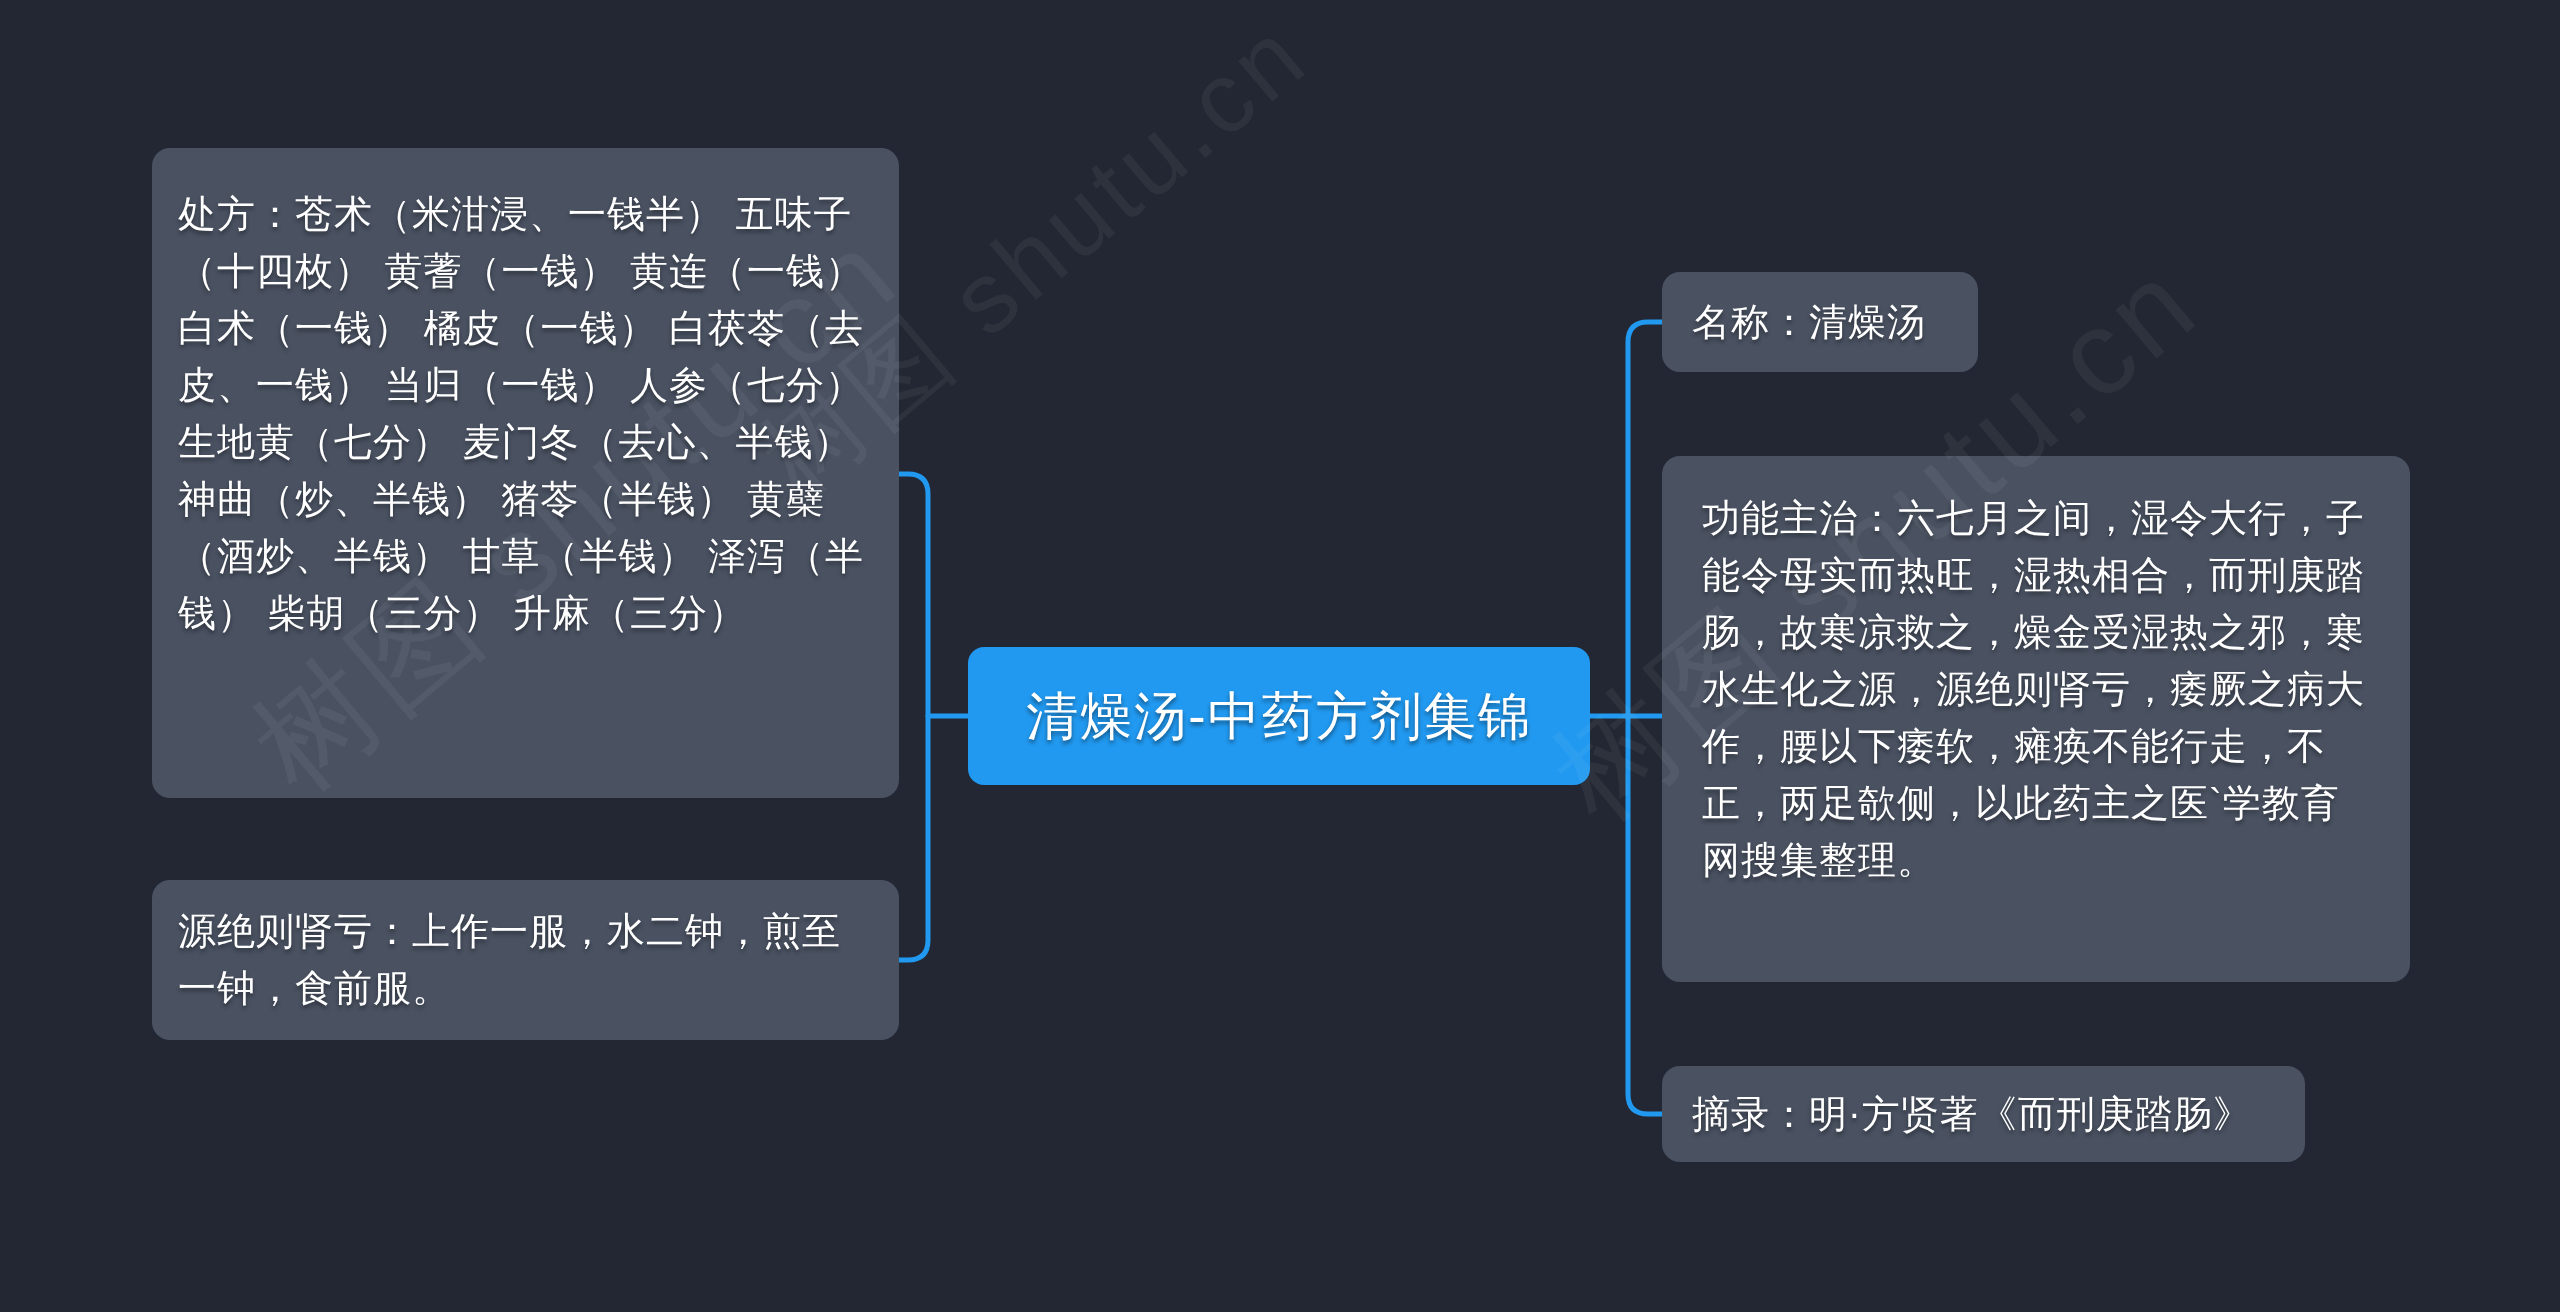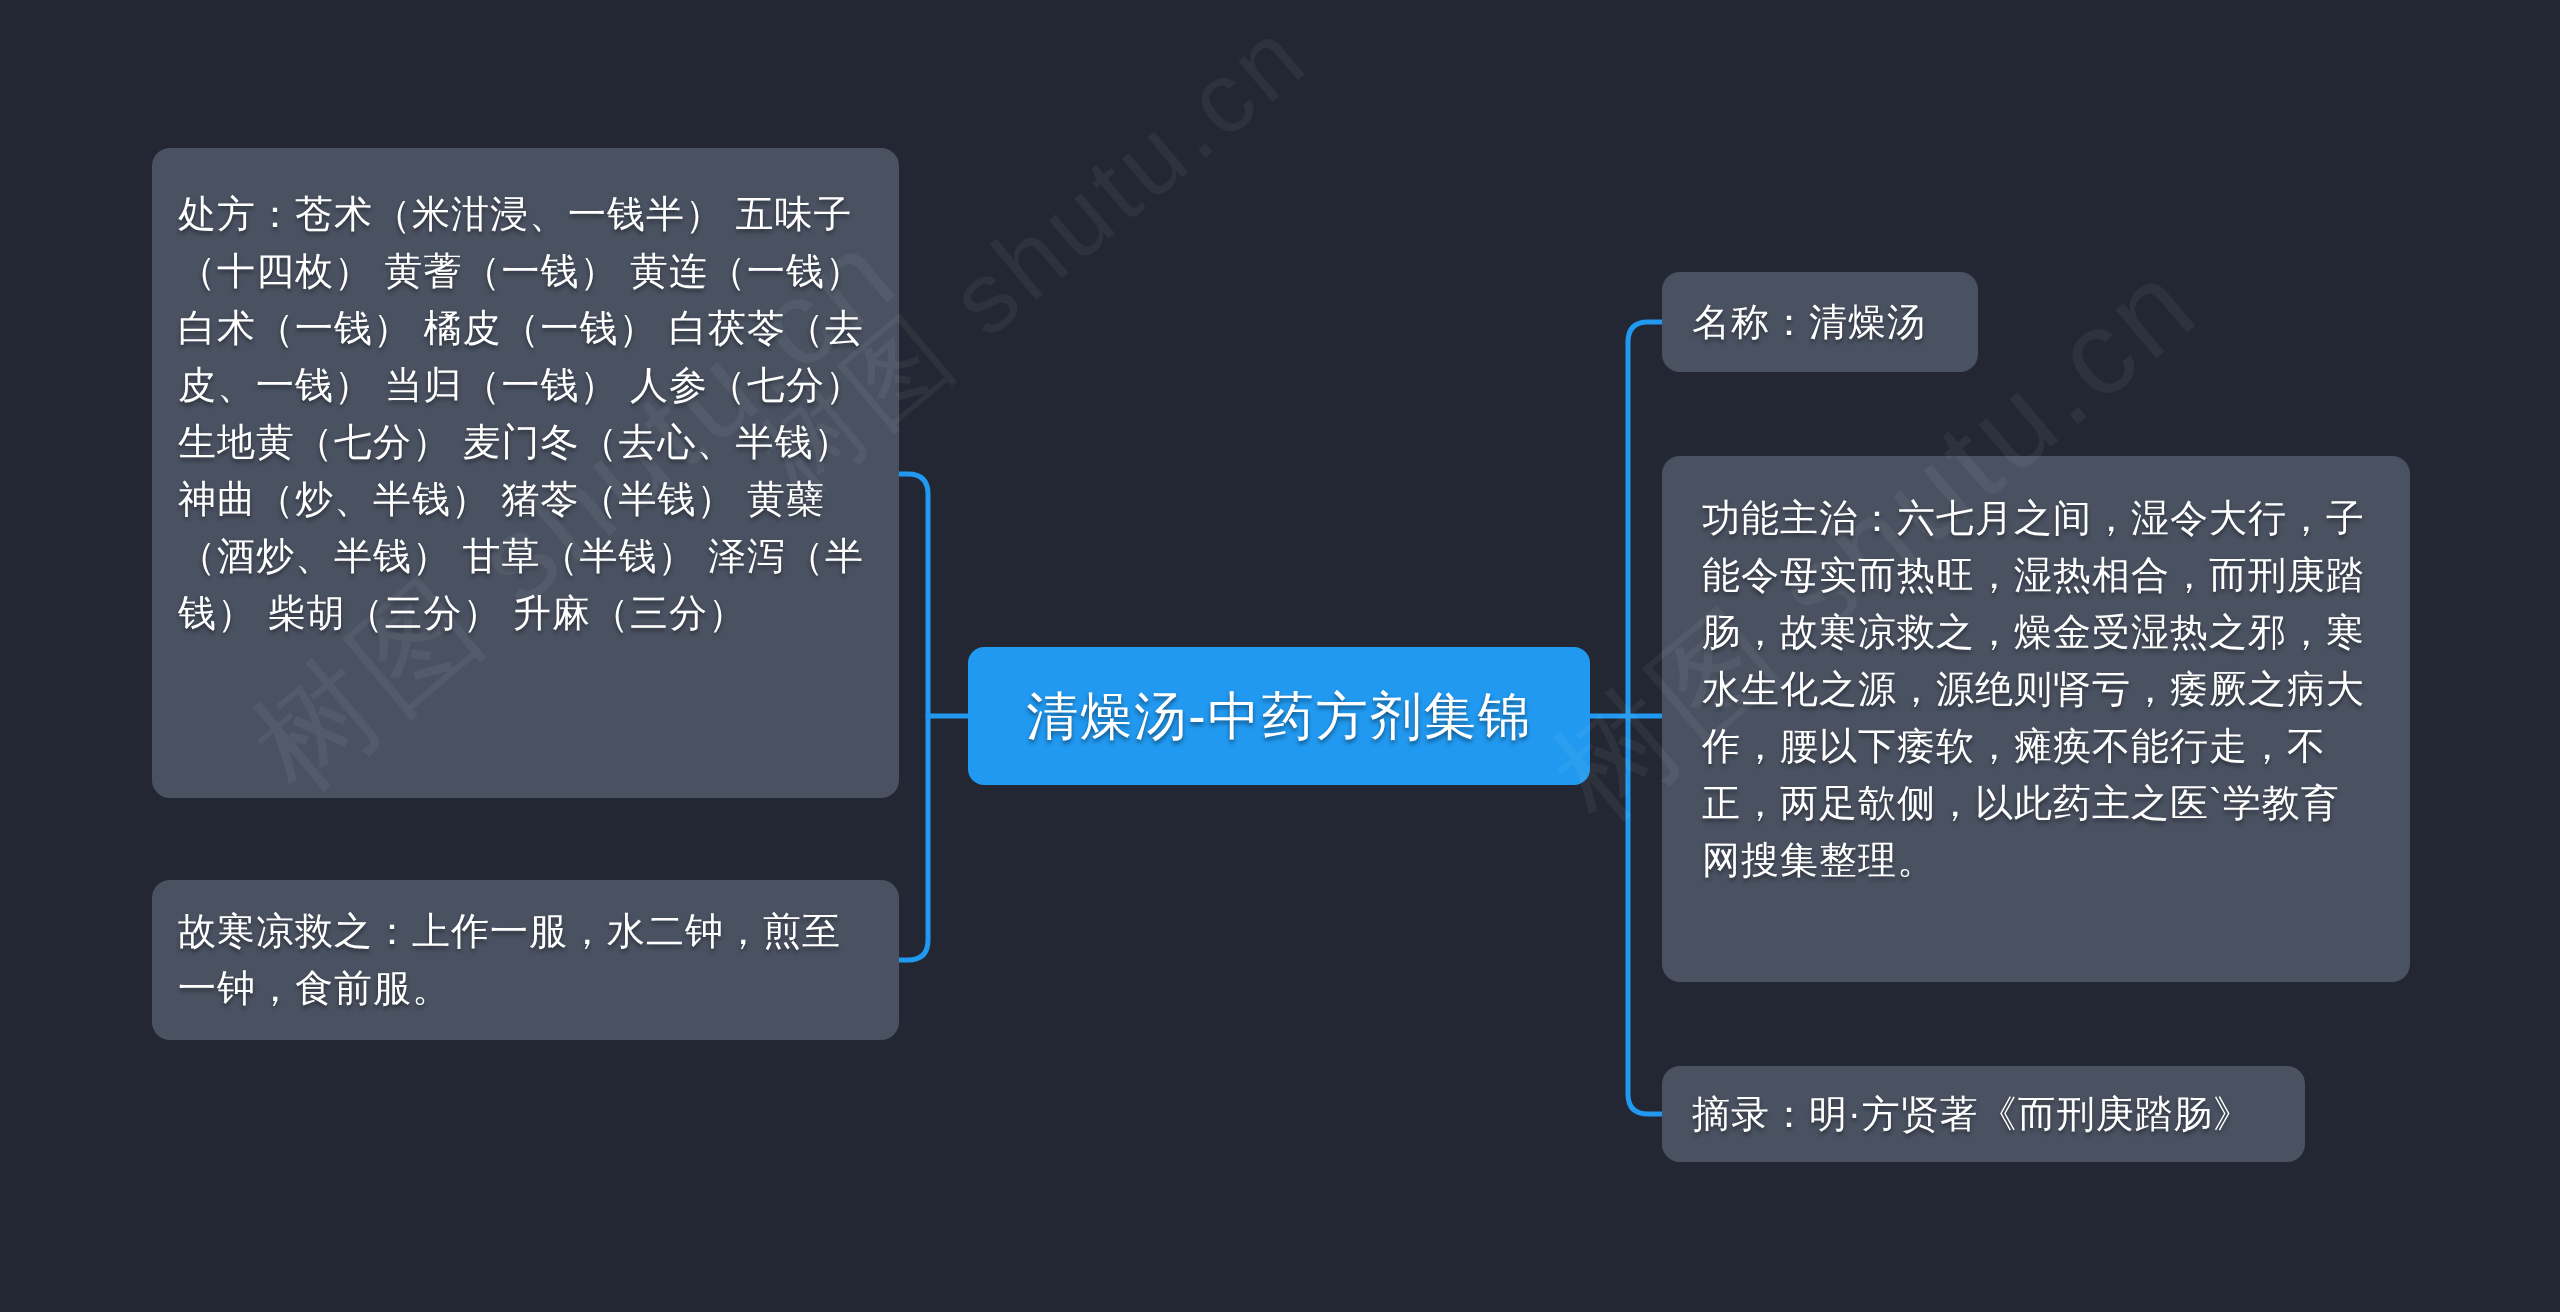--- a/index.html
+++ b/index.html
@@ -86,21 +86,21 @@
       <path d="M 928 716 L 968 716"></path>
 
       <path d="M 1662 322 L 1648 322 Q 1628 322 1628 342 L 1628 1094 Q 1628 1114 1648 1114 L 1662 1114"></path>
 
       <path d="M 1590 716 L 1662 716"></path>
     </g>
   </svg>
 
   <div class="node" id="node-prescription">处方：苍术（米泔浸、一钱半） 五味子（十四枚） 黄蓍（一钱） 黄连（一钱） 白术（一钱） 橘皮（一钱） 白茯苓（去皮、一钱） 当归（一钱） 人参（七分） 生地黄（七分） 麦门冬（去心、半钱） 神曲（炒、半钱） 猪苓（半钱） 黄蘗（酒炒、半钱） 甘草（半钱） 泽泻（半钱） 柴胡（三分） 升麻（三分）</div>
 
-  <div class="node" id="node-usage">故寒凉救之：上作一服，水二钟，煎至一钟，食前服。</div>
+  <div class="node" id="node-usage">源绝则肾亏：上作一服，水二钟，煎至一钟，食前服。</div>
 
   <div class="node node--root" id="node-root">清燥汤-中药方剂集锦</div>
 
   <div class="node node--single" id="node-name">名称：清燥汤</div>
 
   <div class="node" id="node-indications">功能主治：六七月之间，湿令大行，子能令母实而热旺，湿热相合，而刑庚踏肠，故寒凉救之，燥金受湿热之邪，寒水生化之源，源绝则肾亏，痿厥之病大作，腰以下痿软，瘫痪不能行走，不正，两足欹侧，以此药主之医`学教育网搜集整理。</div>
 
   <div class="node node--single" id="node-excerpt">摘录：明·方贤著《而刑庚踏肠》</div>
 
   <span class="watermark" id="wm-1">树图 shutu.cn</span>

